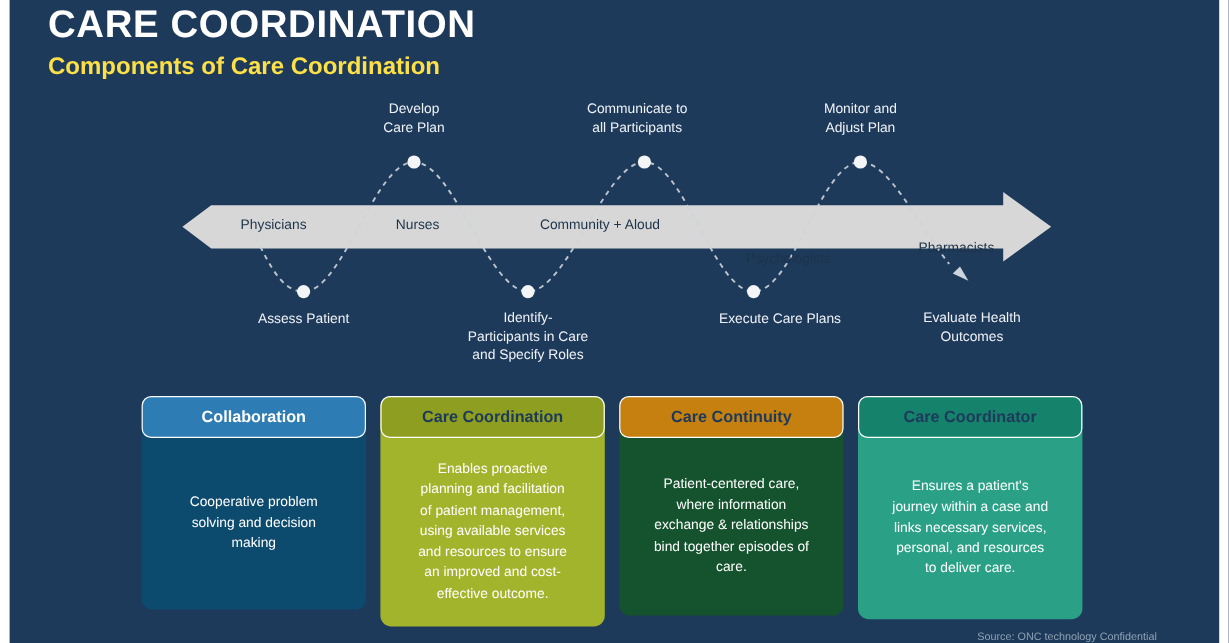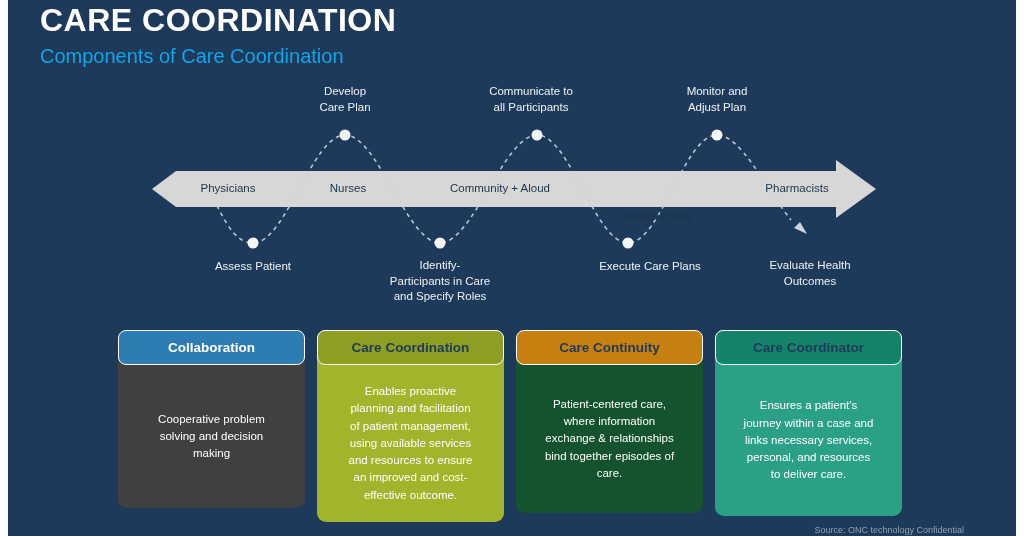--- a/index.html
+++ b/index.html
@@ -14,21 +14,21 @@
   .page-margin.left { left:0; }
   .page-margin.right { right:0; }
 
   .title {
     position:absolute; left:40px; top:0px;
     font-size:32px; font-weight:800; letter-spacing:0.5px;
     color:#ffffff; line-height:40px;
   }
   .subtitle {
     position:absolute; left:40px; top:45px;
-    font-size:20px; font-weight:400; color:#0ea5e9;
+    font-size:20px; font-weight:700; color:#fde047;
   }
 
   .diagram-svg { position:absolute; left:0; top:0; width:1024px; height:536px; }
 
   .dlabel {
     position:absolute; transform:translateX(-50%);
     font-size:11.5px; line-height:1.35; color:#eef2f6;
     text-align:center; white-space:pre-line;
   }
   .band-label {
@@ -87,31 +87,31 @@
 Care Plan</div>
 <div class="dlabel" style="left:531px; top:84px; width:130px;">Communicate to
 all Participants</div>
 <div class="dlabel" style="left:717px; top:84px; width:110px;">Monitor and
 Adjust Plan</div>
 
 <span class="band-label" style="left:228px;">Physicians</span>
 <span class="band-label" style="left:348px;">Nurses</span>
 <span class="band-label" style="left:500px;">Community + Aloud</span>
 <span class="band-label" style="left:657px;margin-top:28px;">Psychologists</span>
-<span class="band-label" style="left:797px;">Pharmacists</span>
+<span class="band-label" style="left:797px;margin-top:19px;">Pharmacists</span>
 
 <div class="dlabel" style="left:253px; top:259px; width:130px;">Assess Patient</div>
 <div class="dlabel" style="left:440px; top:258px; width:160px;">Identify-
 Participants in Care
 and Specify Roles</div>
 <div class="dlabel" style="left:650px; top:259px; width:150px;">Execute Care Plans</div>
 <div class="dlabel" style="left:810px; top:258px; width:120px;">Evaluate Health
 Outcomes</div>
 
-<div class="card" style="left: 118px; width: 187px; height: 178px; background: #404040;">
+<div class="card" style="left: 118px; width: 187px; height: 178px; background: #0c4a6e;">
   <div class="card-header" style="background: rgb(45, 124, 179); color: rgb(255, 255, 255);">Collaboration</div>
   <div class="card-body">
       <span>Cooperative problem solving and decision making</span>
     </div>
 </div>
 
 <div class="card" style="left: 317px; width: 187px; height: 192px; background: rgb(162, 179, 44);">
   <div class="card-header" style="background: rgb(142, 158, 33); color: rgb(30, 58, 90);">Care Coordination</div>
   <div class="card-body">
       <span>Enables proactive planning and facilitation of patient management, using available services and resources to ensure an improved and cost-effective outcome.</span>

